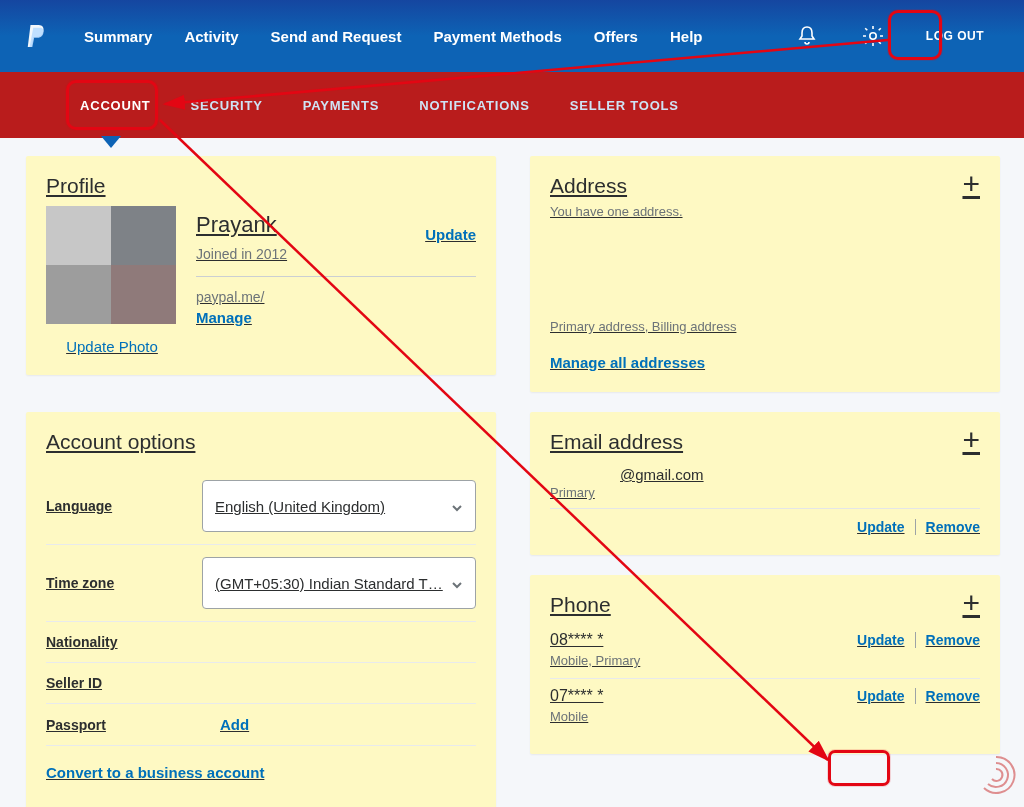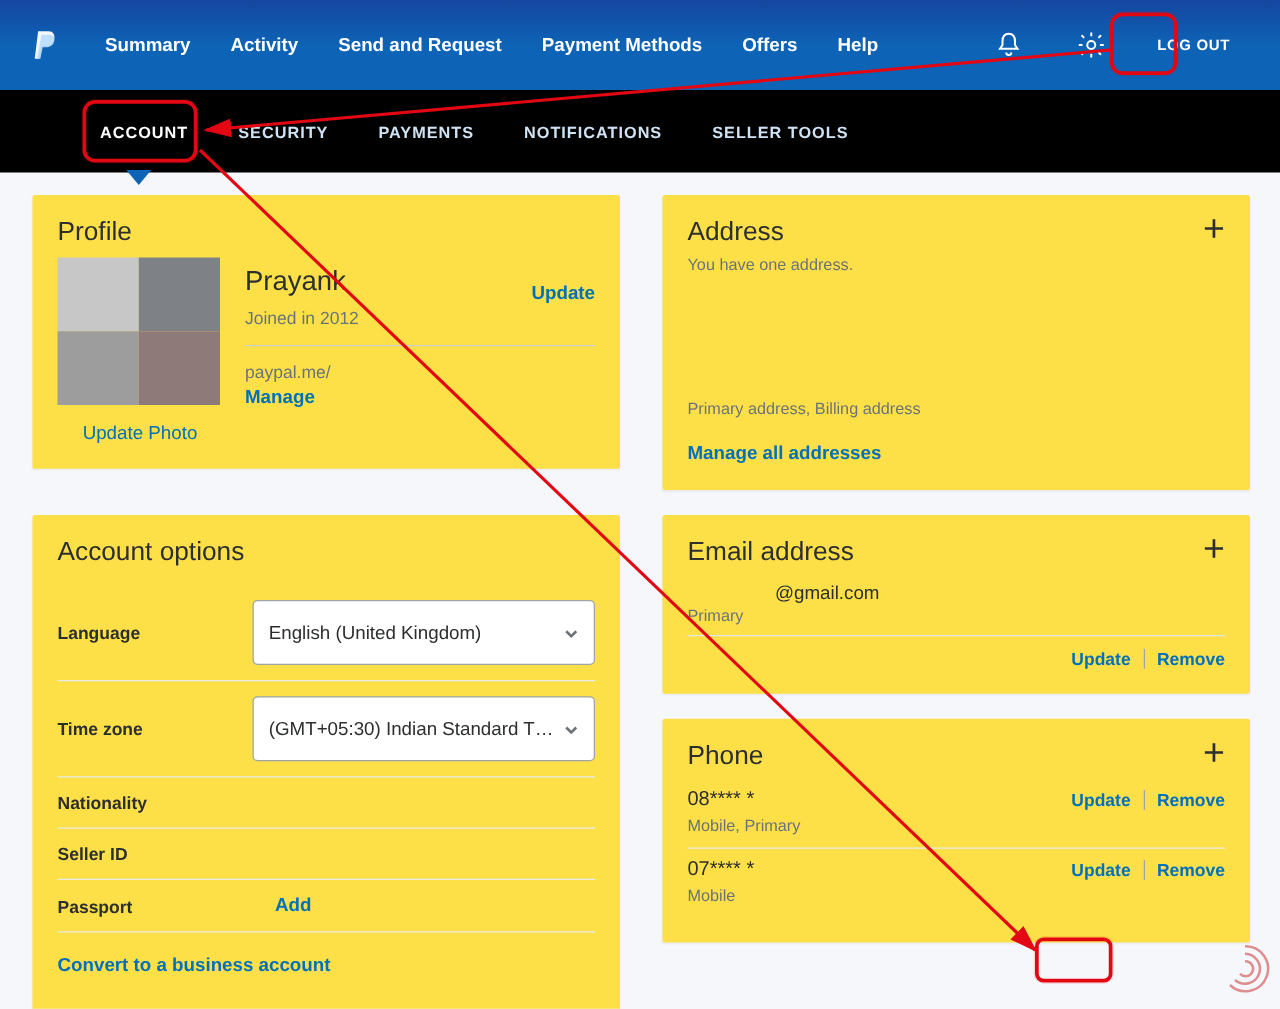--- a/index.html
+++ b/index.html
@@ -29,21 +29,21 @@
   .navlinks { display: flex; gap: 32px; flex: 1; }
   .navlinks a {
     color: #fff; text-decoration: none; font-weight: 600; font-size: 15px;
   }
   .right-icons { display: flex; align-items: center; gap: 40px; }
   .icon-btn { width: 26px; height: 26px; display:flex; align-items:center; justify-content:center; cursor:pointer;}
   .icon-btn svg { stroke:#fff; fill:none; stroke-width:1.6; }
   .logout { color:#fff; font-size:12px; font-weight:700; letter-spacing:0.5px; cursor:pointer;}
   
   .subnav {
-    background: #000000;
+    background: #b91c1c;
     height: 66px;
     display: flex; align-items: center; gap: 40px;
     padding: 0 80px;
     position: relative;
   }
   .subnav a {
     color: #cfe3f4; font-size: 13px; font-weight:700; letter-spacing: 0.8px;
     text-decoration:none; cursor:pointer;
   }
   .subnav a.active { color:#fff; }
@@ -57,24 +57,25 @@
   }
   
   .content {
     padding: 18px 26px;
     display: grid;
     grid-template-columns: 470px 470px;
     gap: 20px 34px;
     align-items: start;
   }
   .card {
-    background: #fde047;
+    background: #fef9c3;
     border-radius: 2px;
     box-shadow: 0 1px 2px rgba(0,0,0,0.06);
     padding: 18px 20px 20px 20px;
+    text-decoration: underline;
   }
   .card-title { font-size: 21px; color:#2c2e2f; font-weight:400; margin-bottom: 6px;}
   .sub { color:#6c7378; font-size:13px; }
   a.link { color:#0070ba; text-decoration:none; font-weight:600; font-size:15px; cursor:pointer;}
   a.small-link { color:#0070ba; text-decoration:none; font-weight:600; font-size:14px; cursor:pointer;}
   hr.thin { border:none; border-top:1px solid #e4e6e8; margin: 8px 0 10px 0;}
   
   .profile-body { display:flex; gap:18px; margin-top:8px;}
   .avatar-col { width:132px; text-align:center;}
   .avatar-blur {

